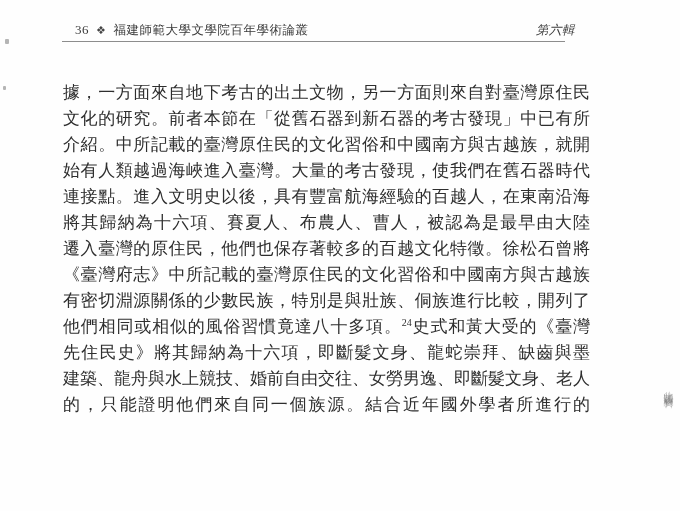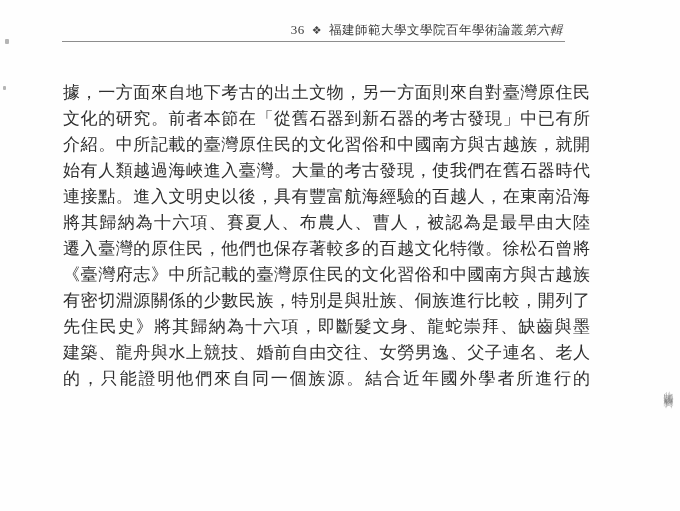--- a/index.html
+++ b/index.html
@@ -8,27 +8,27 @@
     width: 680px;
     height: 511px;
     background: #fefefe;
     overflow: hidden;
     font-family: "Liberation Serif", "DejaVu Serif", serif;
     color: #2b2b2b;
   }
   
   .header-row {
     position: absolute;
-    left: 63px;
+    left: 75px;
     top: 21px;
     width: 500px;
     height: 18px;
     display: flex;
     align-items: center;
-    justify-content: flex-end;
+    justify-content: space-between;
     font-size: 12.5px;
     color: #3a3a3a;
   }
   .header-left {
     display: flex;
     align-items: center;
     gap: 7px;
     letter-spacing: 0.5px;
   }
   .header-page-number { font-size: 13px; }
@@ -99,22 +99,23 @@
   <div class="body-text">
     <div class="line">據，一方面來自地下考古的出土文物，另一方面則來自對臺灣原住民</div>
     <div class="line">文化的研究。前者本節在「從舊石器到新石器的考古發現」中已有所</div>
     <div class="line">介紹。中所記載的臺灣原住民的文化習俗和中國南方與古越族，就開</div>
     <div class="line">始有人類越過海峽進入臺灣。大量的考古發現，使我們在舊石器時代</div>
     <div class="line">連接點。進入文明史以後，具有豐富航海經驗的百越人，在東南沿海</div>
     <div class="line">將其歸納為十六項、賽夏人、布農人、曹人，被認為是最早由大陸</div>
     <div class="line">遷入臺灣的原住民，他們也保存著較多的百越文化特徵。徐松石曾將</div>
     <div class="line">《臺灣府志》中所記載的臺灣原住民的文化習俗和中國南方與古越族</div>
     <div class="line">有密切淵源關係的少數民族，特別是與壯族、侗族進行比較，開列了</div>
+    <div class="line"><span>他們相同或相似的風俗習慣竟達八十多項。</span><sup>24</sup><span>史式和黃大受的《臺灣</span></div>
     <div class="line">先住民史》將其歸納為十六項，即斷髮文身、龍蛇崇拜、缺齒與墨</div>
-    <div class="line">建築、龍舟與水上競技、婚前自由交往、女勞男逸、父子連名、老人</div>
+    <div class="line">建築、龍舟與水上競技、婚前自由交往、女勞男逸、即斷髮文身、老人</div>
     <div class="line">的，只能證明他們來自同一個族源。結合近年國外學者所進行的</div>
   </div>
 
   <div class="watermark">此为试读版权资料</div>
 
   <div class="speck speck-1"></div>
   <div class="speck speck-2"></div>
 
 </div>
 

